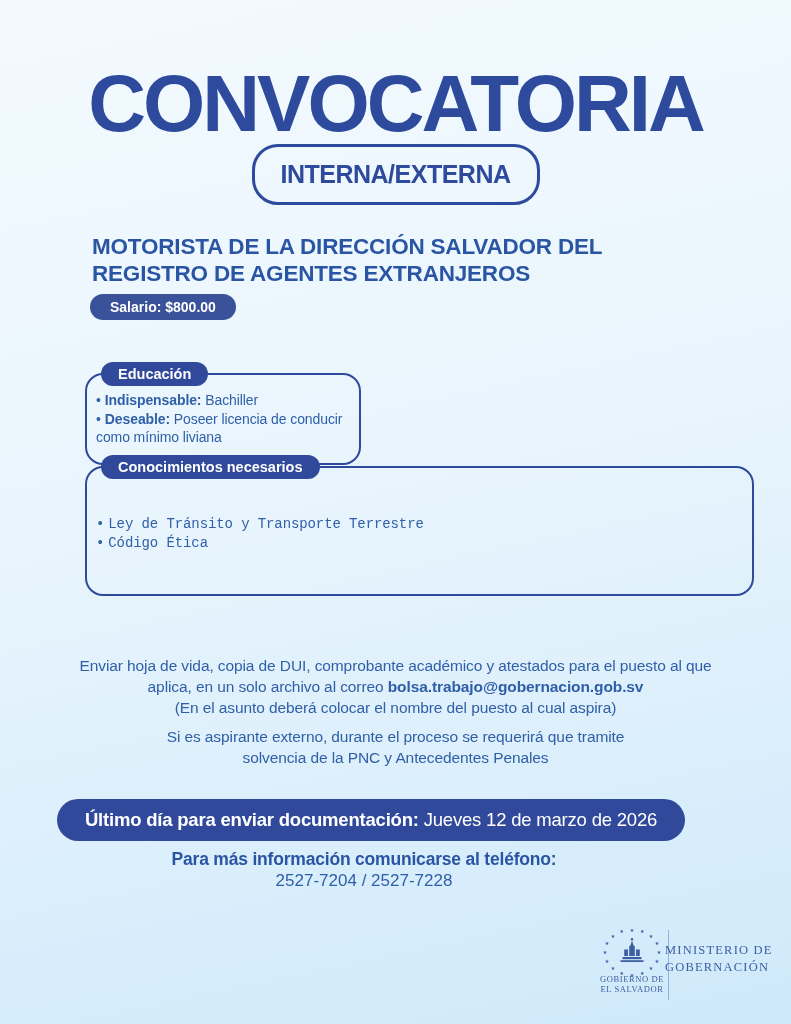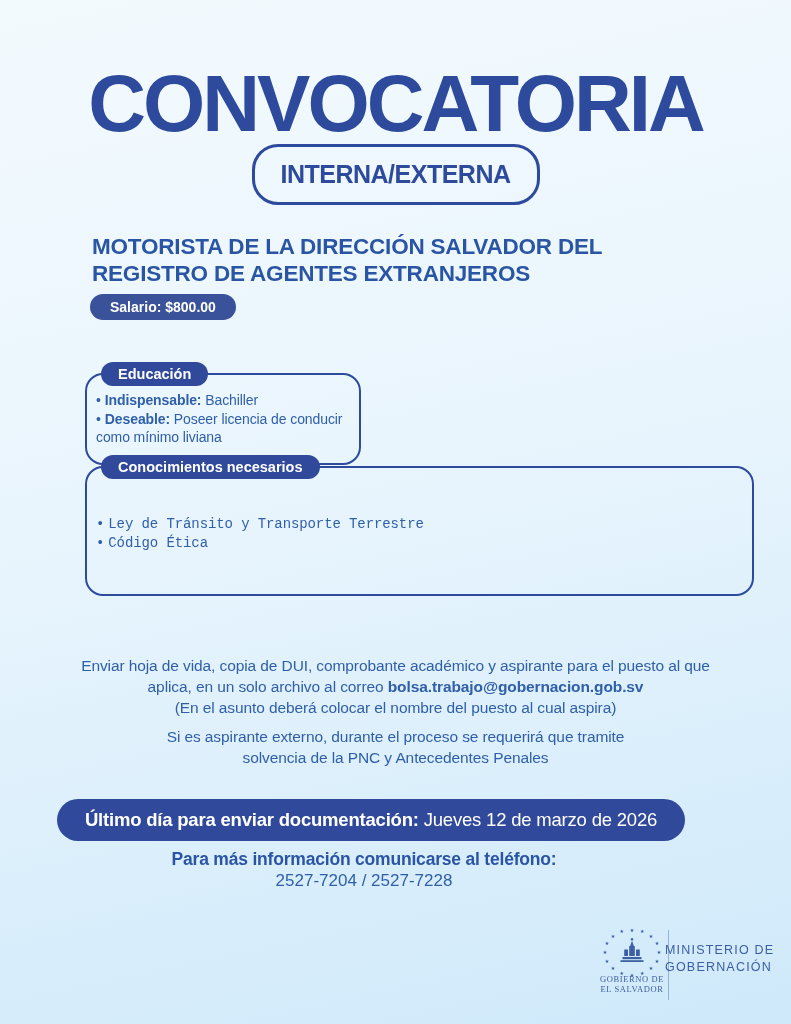--- a/index.html
+++ b/index.html
@@ -97,21 +97,21 @@
     font-family: "Liberation Serif", "DejaVu Serif", serif;
     font-size: 8.5px; line-height: 10px; letter-spacing: 0.6px;
     color: #3e60a3; white-space: nowrap;
   }
   .footer-divider {
     position: absolute; top: 8px; left: 76px;
     width: 1px; height: 70px; background: #93b4d6;
   }
   .ministry-text {
     position: absolute; top: 20px; left: 73px;
-    font-family: Liberation Sans, sans-serif;
+    font-family: Liberation Serif, serif;
     font-size: 12.5px; line-height: 17px; letter-spacing: 1.2px;
     color: #3a5ea5; white-space: nowrap;
   }
   .star { font-size: 5px; fill: #3e60a3; }
   .emblem-shape { fill: #3e60a3; }
 </style>
 </head>
 <body>
 
 <div class="poster">
@@ -140,21 +140,21 @@
 
   <div class="info-box box-know">
     <div class="box-label">Conocimientos necesarios</div>
     <div class="box-content">
       <div><span class="bullet"></span><span>Ley de Tránsito y Transporte Terrestre</span></div>
       <div><span class="bullet"></span><span>Código Ética</span></div>
     </div>
   </div>
 
   <div class="para para-send">
-    <div>Enviar hoja de vida, copia de DUI, comprobante académico y aspirante para el puesto al que</div>
+    <div>Enviar hoja de vida, copia de DUI, comprobante académico y atestados para el puesto al que</div>
     <div><span>aplica, en un solo archivo al correo </span><span class="email">bolsa.trabajo@gobernacion.gob.sv</span></div>
     <div>(En el asunto deberá colocar el nombre del puesto al cual aspira)</div>
   </div>
 
   <div class="para para-external">
     <div>Si es aspirante externo, durante el proceso se requerirá que tramite</div>
     <div>solvencia de la PNC y Antecedentes Penales</div>
   </div>
 
   <div class="deadline-wrap">

